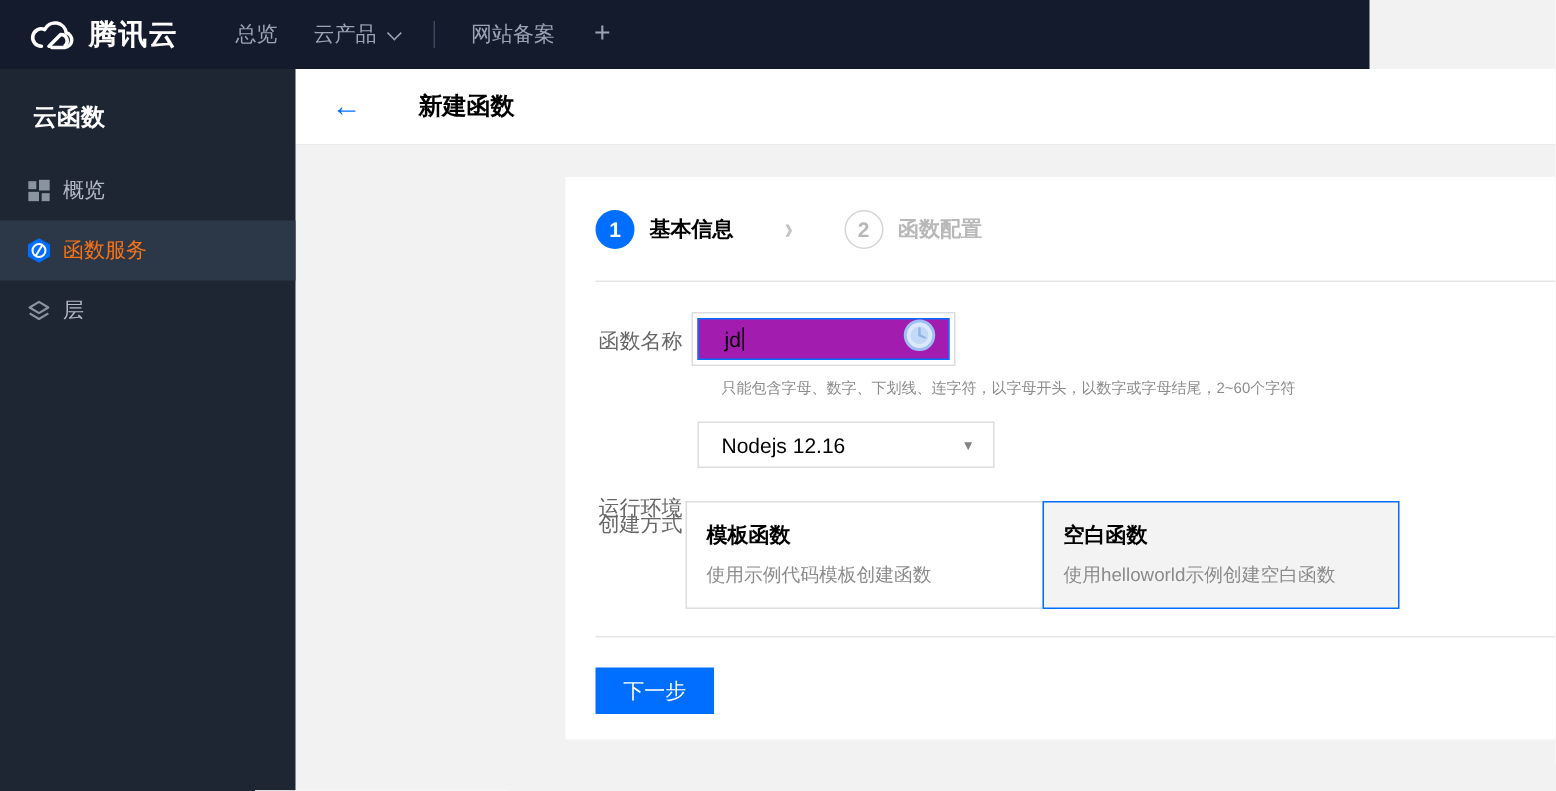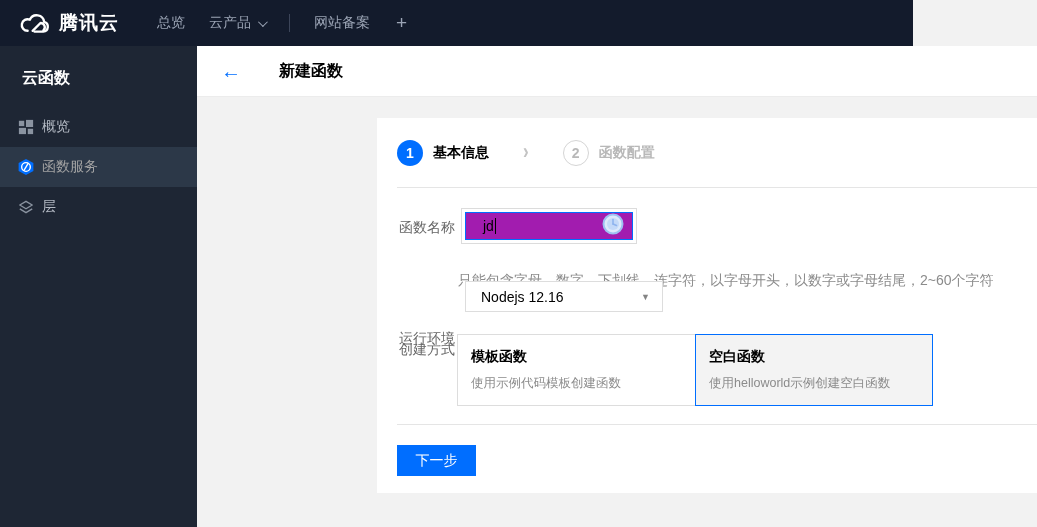--- a/index.html
+++ b/index.html
@@ -24,21 +24,21 @@
   .chev-down{display:inline-block;width:7px;height:7px;border-right:1.5px solid #9ba4b5;border-bottom:1.5px solid #9ba4b5;transform:rotate(45deg) translateY(-2px);margin-left:7px;}
   .top-divider{width:1px;height:18px;background:#3c4559;margin:0 12px;}
   .top-plus{color:#9ba4b5;font-size:19px;margin-left:14px;cursor:pointer;}
 
   
   .sidebar{position:absolute;top:46px;left:0;width:197px;bottom:0;background:var(--sidebar-bg);z-index:4;}
   .sidebar-title{color:#fff;font-size:16px;font-weight:bold;padding:22px 0 0 22px;}
   .side-menu{margin-top:18px;}
   .menu-item{height:40px;display:flex;align-items:center;padding-left:17px;color:#b4bac4;font-size:14px;cursor:pointer;}
   .menu-item .mi-icon{width:18px;height:18px;display:flex;align-items:center;justify-content:center;margin-right:7px;}
-  .menu-item.selected{background:var(--sidebar-selected-bg);color:#a3a3a3;}
+  .menu-item.selected{background:var(--sidebar-selected-bg);color:#f97316;}
 
   
   .page-header{position:absolute;left:197px;top:46px;right:0;height:51px;background:#fff;border-bottom:1px solid #ececec;display:flex;align-items:center;z-index:3;}
   .back-btn{color:var(--accent);font-size:20px;font-weight:bold;margin-left:24px;cursor:pointer;line-height:1;}
   .page-title{font-size:16px;font-weight:bold;color:#000;margin-left:38px;}
 
   
   .content{position:absolute;left:197px;top:97px;right:0;bottom:0;background:var(--content-bg);}
   .card{position:absolute;left:180px;top:21px;right:0;height:375px;background:#fff;}
 
@@ -53,21 +53,21 @@
   .step-chev{color:#c3c3c3;font-size:17px;font-weight:bold;margin-left:34px;transform:scaleY(1.25);}
   .step2{margin-left:34px;}
   .steps-divider{position:absolute;left:20px;right:0;top:69px;height:1px;background:#e5e5e5;}
 
   
   .form-label{position:absolute;left:22px;font-size:14px;color:#666;}
   .input-box{position:absolute;left:88px;top:94px;width:168px;height:28px;border:1px solid var(--accent);outline:1px solid #dcdcdc;outline-offset:3px;background:#a21caf;display:flex;align-items:center;padding-left:17px;cursor:text;}
   .input-text{font-size:14px;color:#000;}
   .caret{display:inline-block;width:1px;height:16px;background:#000;margin-left:1px;}
   .clock-icon{position:absolute;right:8px;top:50%;transform:translateY(-50%);}
-  .field-hint{position:absolute;left:81px;top:134px;font-size:14px;color:#8b8b8b;white-space:nowrap;margin-top:20px;}
+  .field-hint{position:absolute;left:104px;top:134px;font-size:10px;color:#8b8b8b;white-space:nowrap;}
 
   .select-box{position:absolute;left:88px;top:163px;width:198px;height:31px;border:1px solid #ddd;background:#fff;display:flex;align-items:center;padding-left:15px;cursor:pointer;}
   .select-value{font-size:14px;color:#000;}
   .select-caret{position:absolute;right:12px;font-size:9px;color:#848484;}
 
   .method-cards{position:absolute;left:80px;top:216px;display:flex;}
   .method-card{width:239px;height:72px;border:1px solid #ddd;background:#fff;padding:13px 0 0 13px;cursor:pointer;}
   .method-card + .method-card{width:238px;margin-left:-1px;}
   .method-card.selected{border:1px solid var(--accent);background:var(--selected-card-bg);position:relative;z-index:1;}
   .method-title{font-size:14px;font-weight:bold;color:#000;}

